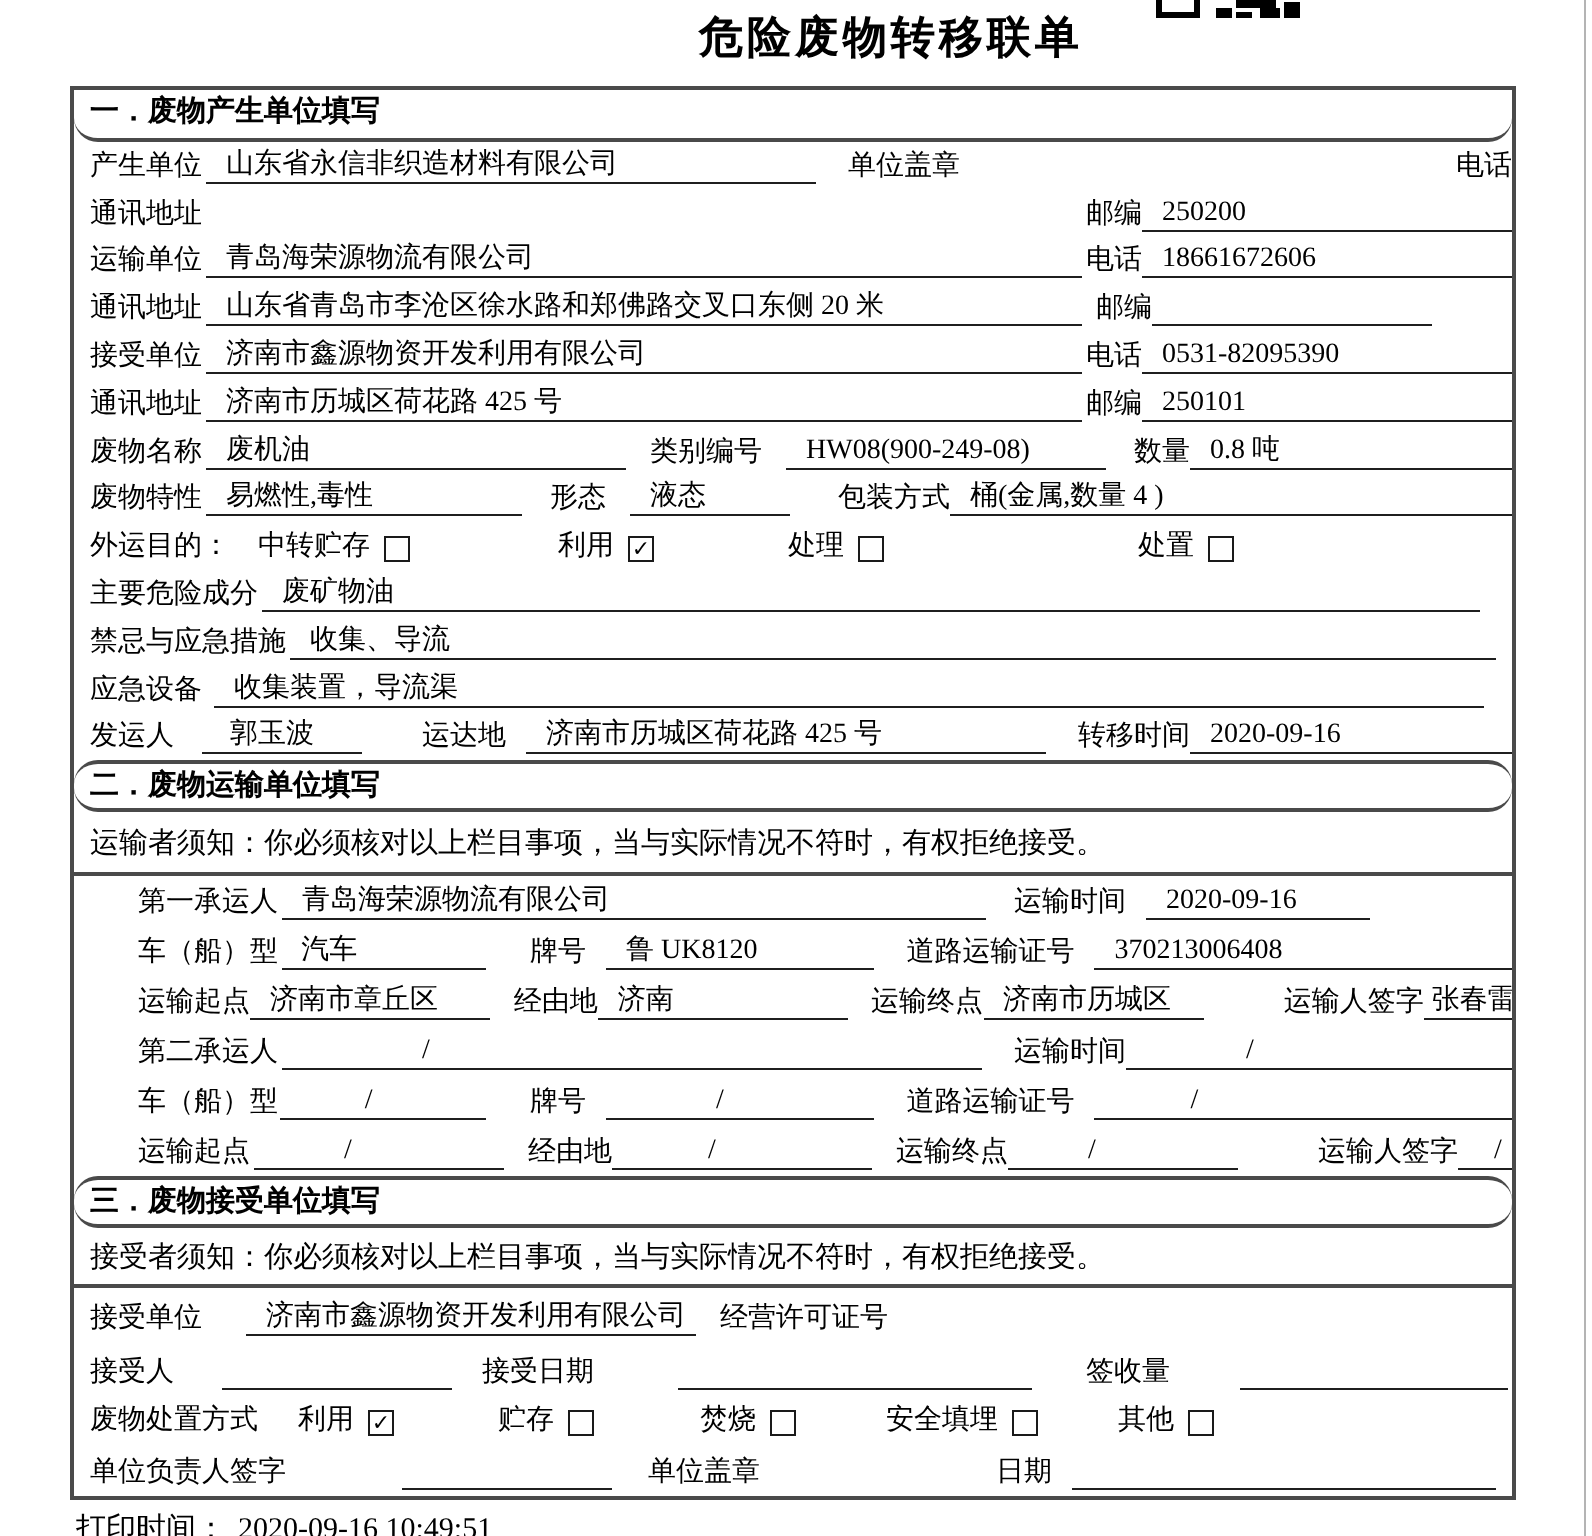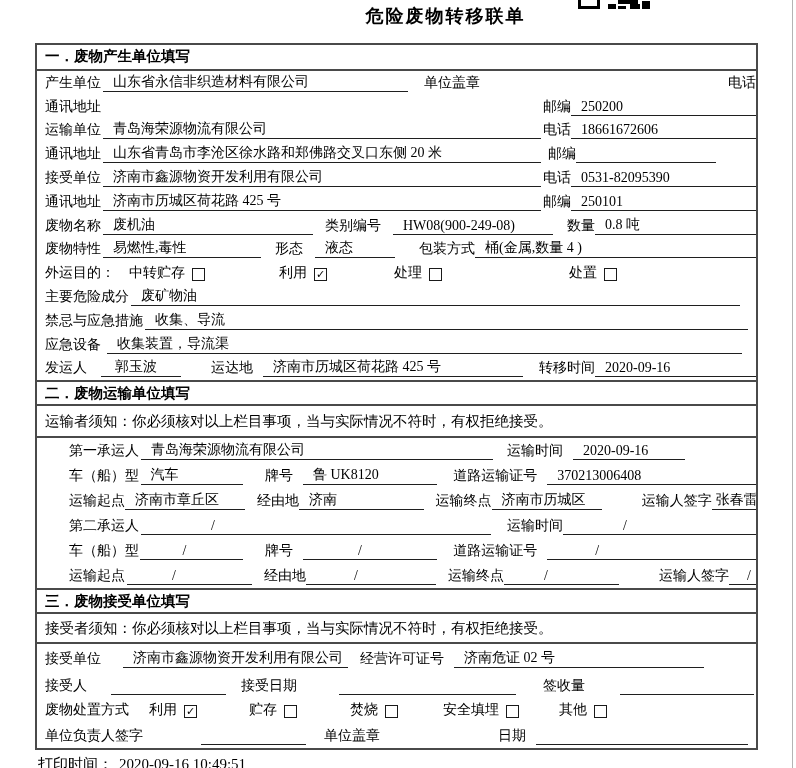--- a/index.html
+++ b/index.html
@@ -12,40 +12,41 @@
     overflow:hidden;
     font-size:14px;
   }
   .page-edge { position:absolute; top:0; bottom:0; right:3px; width:1px; background:#b4b4b4; }
 
   
   .doc-number { position:absolute; left:40px; top:13px; font-size:15px; white-space:nowrap; }
   .doc-number .num { margin-left:6px; letter-spacing:0.5px; }
   .doc-title {
     position:absolute; top:4px; left:0; width:100%; padding-left:95px;
-    text-align:center; font-size:18px; font-weight:bold;
+    text-align:center; font-size:22px; font-weight:bold;
     font-family:"Liberation Sans","DejaVu Sans",sans-serif; letter-spacing:2px;
   }
   
   .stamp { position:absolute; top:0; left:578px; width:80px; height:9px; }
   .stamp i { position:absolute; background:#000; }
   .stamp .outline { background:transparent; border:3px solid #000; border-top:none; left:0; top:0; width:22px; height:9px; }
   .stamp .b1 { left:30px; top:4px; width:8px;  height:5px; }
   .stamp .b2 { left:40px; top:0;   width:20px; height:4px; }
   .stamp .b3 { left:40px; top:6px; width:8px;  height:3px; }
   .stamp .b4 { left:52px; top:4px; width:10px; height:5px; }
   .stamp .b5 { left:64px; top:1px; width:8px;  height:8px; }
 
   
   .form { margin:43px 0 0 35px; width:723px; border:2px solid #4a4a4a; background:#fff; }
   .sec-h {
     font-family:"Liberation Sans","DejaVu Sans",sans-serif;
     font-weight:bold; font-size:14.5px;
     height:26px; line-height:23px; padding-left:8px;
     border-bottom:2px solid #4a4a4a;
+    border-radius:12px;
   }
   .sec-h.mid { border-top:2px solid #4a4a4a; }
   .notice {
     height:32px; display:flex; align-items:center; padding-left:8px;
     border-bottom:2px solid #4a4a4a; font-size:14.5px; white-space:nowrap;
   }
   .row { display:flex; align-items:flex-end; height:23.8px; padding:0 0 3px 8px; white-space:nowrap; }
   .s2row { height:25px;padding-left:32px; }
   .s3row { height:27px; }
   .lbl { white-space:nowrap; }
@@ -249,21 +250,20 @@
       <span class="val fill" style="padding-left:18px">/</span>
     </div>
 
     <div class="sec-h mid">三．废物接受单位填写</div>
     <div class="notice" style="height:30px">接受者须知：你必须核对以上栏目事项，当与实际情况不符时，有权拒绝接受。</div>
 
     <div class="row s3row">
       <span class="lbl" style="width:58px">接受单位</span>
       <span class="val" style="width:225px;margin-left:20px">济南市鑫源物资开发利用有限公司</span>
       <span class="lbl" style="margin-left:12px">经营许可证号</span>
-      <span class="val" style="width:250px;margin-left:10px">济南危证 02 号</span>
     </div>
 
     <div class="row s3row">
       <span class="lbl" style="width:44px">接受人</span>
       <span class="val" style="width:115px;margin-left:22px"></span>
       <span class="lbl" style="margin-left:15px">接受日期</span>
       <span class="val" style="width:177px;margin-left:42px"></span>
       <span class="lbl" style="margin-left:27px">签收量</span>
       <span class="val" style="width:134px;margin-left:35px"></span>
     </div>

